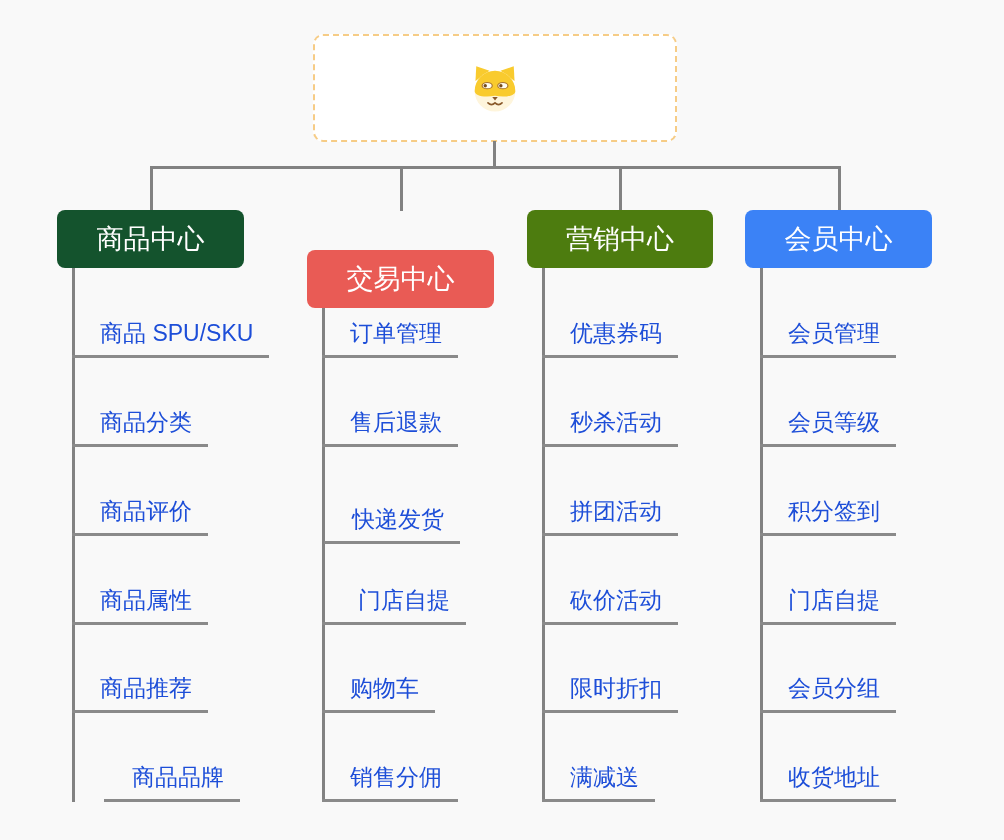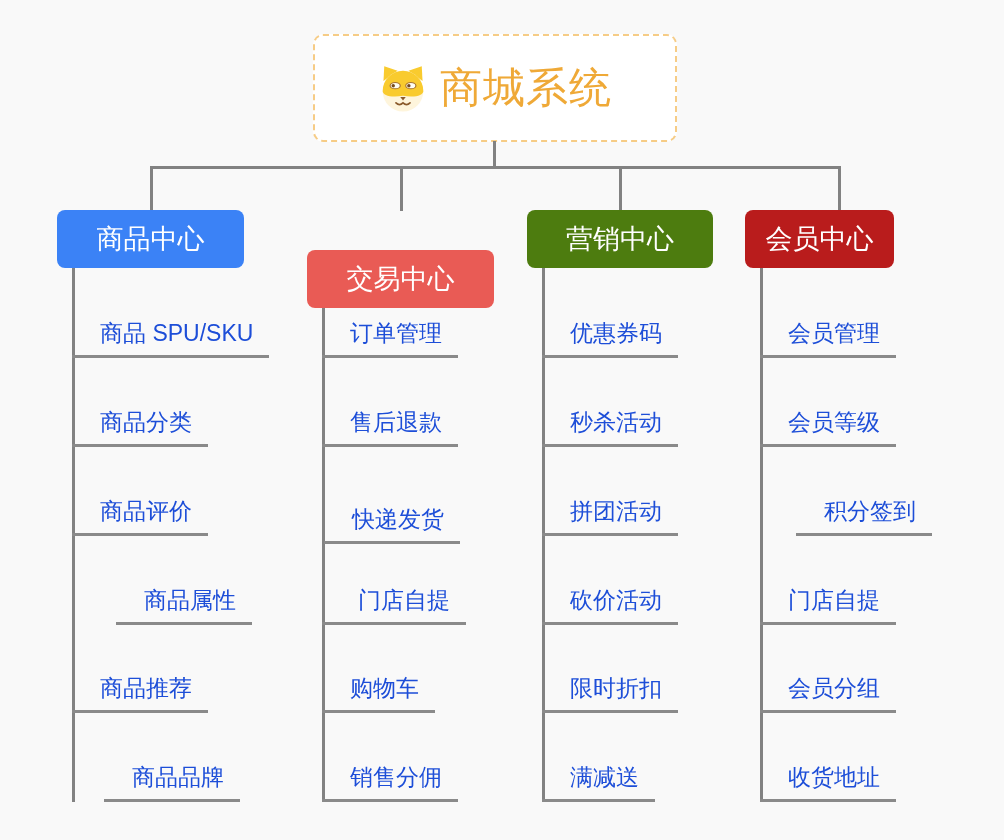--- a/index.html
+++ b/index.html
@@ -76,60 +76,59 @@
         <circle cx="32" cy="36" r="26" fill="#FEF5DC"></circle>
         <path d="M6 36 A26 26 0 0 1 58 36 C58 41 48 45 32 42 C16 45 6 41 6 36 Z" fill="#F9CB2E"></path>
         <ellipse cx="22" cy="29" rx="6.5" ry="4" fill="#FFFDF2" stroke="#A8742E" stroke-width="1.5"></ellipse>
         <ellipse cx="42" cy="29" rx="6.5" ry="4" fill="#FFFDF2" stroke="#A8742E" stroke-width="1.5"></ellipse>
         <circle cx="19.5" cy="29" r="2.2" fill="#744A1C"></circle>
         <circle cx="39.5" cy="29" r="2.2" fill="#744A1C"></circle>
         <path d="M28.5 43.5 h7 l-3.5 4.5 z" fill="#8A5A2B"></path>
         <path d="M23 51 q4.5 4.5 9 0 q4.5 4.5 9 0" fill="none" stroke="#8A5A2B" stroke-width="2.2" stroke-linecap="round"></path>
       </svg>
     </span>
-    <span class="root-title">商城系统</span>
   </div>
 
   <div id="connectors">
       <div class="line" style="left: 493px; top: 141px; width: 3px; height: 28px;"></div>
       <div class="line" style="left: 150px; top: 166px; width: 691px; height: 3px;"></div>
       <div class="line" style="left: 150px; top: 166px; width: 3px; height: 45px;"></div>
       <div class="line" style="left: 400px; top: 166px; width: 3px; height: 45px;"></div>
       <div class="line" style="left: 619px; top: 166px; width: 3px; height: 45px;"></div>
       <div class="line" style="left: 838px; top: 166px; width: 3px; height: 45px;"></div>
       <div class="line" style="left: 72px; top: 268px; width: 3px; height: 534px;"></div>
       <div class="line" style="left: 322px; top: 268px; width: 3px; height: 534px;"></div>
       <div class="line" style="left: 542px; top: 268px; width: 3px; height: 534px;"></div>
       <div class="line" style="left: 760px; top: 268px; width: 3px; height: 534px;"></div>
     </div>
 
   <div id="branches">
-      <div class="branch-header" style="left: 57px; width: 187px; background: #3b82f6;">商品中心</div>
+      <div class="branch-header" style="left: 57px; width: 187px; background: #14532d;">商品中心</div>
       <div class="leaf" style="left: 72px; top: 316px;">商品 SPU/SKU</div>
       <div class="leaf" style="left: 72px; top: 405px;">商品分类</div>
       <div class="leaf" style="left: 72px; top: 494px;">商品评价</div>
-      <div class="leaf" style="left: 72px; top: 583px; margin-left: 44px;">商品属性</div>
+      <div class="leaf" style="left: 72px; top: 583px;">商品属性</div>
       <div class="leaf" style="left: 72px; top: 671px;">商品推荐</div>
       <div class="leaf" style="left: 72px; top: 760px; margin-left: 32px;">商品品牌</div>
       <div class="branch-header" style="left: 307px; width: 187px; background: rgb(233, 91, 85); margin-top: 40px;">交易中心</div>
       <div class="leaf" style="left: 322px; top: 316px;">订单管理</div>
       <div class="leaf" style="left: 322px; top: 405px;">售后退款</div>
       <div class="leaf" style="left: 324px; top: 494px; margin-top: 8px;">快递发货</div>
       <div class="leaf" style="left: 322px; top: 583px; padding-left: 36px;">门店自提</div>
       <div class="leaf" style="left: 322px; top: 671px;">购物车</div>
       <div class="leaf" style="left: 322px; top: 760px;">销售分佣</div>
       <div class="branch-header" style="left: 527px; width: 186px; background: #4d7c0f;">营销中心</div>
       <div class="leaf" style="left: 542px; top: 316px;">优惠券码</div>
       <div class="leaf" style="left: 542px; top: 405px;">秒杀活动</div>
       <div class="leaf" style="left: 542px; top: 494px;">拼团活动</div>
       <div class="leaf" style="left: 542px; top: 583px;">砍价活动</div>
       <div class="leaf" style="left: 542px; top: 671px;">限时折扣</div>
       <div class="leaf" style="left: 542px; top: 760px;">满减送</div>
-      <div class="branch-header" style="left: 745px; width: 149px; background: #b91c1c;">会员中心</div>
+      <div class="branch-header" style="left: 745px; width: 187px; background: #3b82f6;">会员中心</div>
       <div class="leaf" style="left: 760px; top: 316px;">会员管理</div>
       <div class="leaf" style="left: 760px; top: 405px;">会员等级</div>
-      <div class="leaf" style="left: 760px; top: 494px; margin-left: 36px;">积分签到</div>
+      <div class="leaf" style="left: 760px; top: 494px;">积分签到</div>
       <div class="leaf" style="left: 760px; top: 583px;">门店自提</div>
       <div class="leaf" style="left: 760px; top: 671px;">会员分组</div>
       <div class="leaf" style="left: 760px; top: 760px;">收货地址</div>
     </div>
 
 </div>
 
 </body></html>

